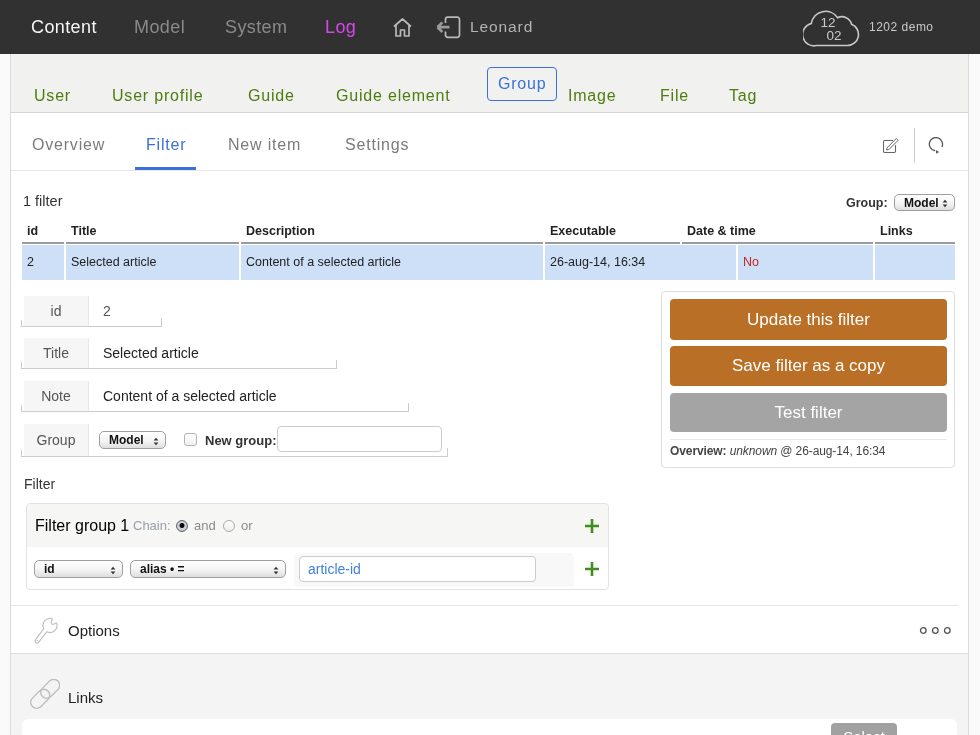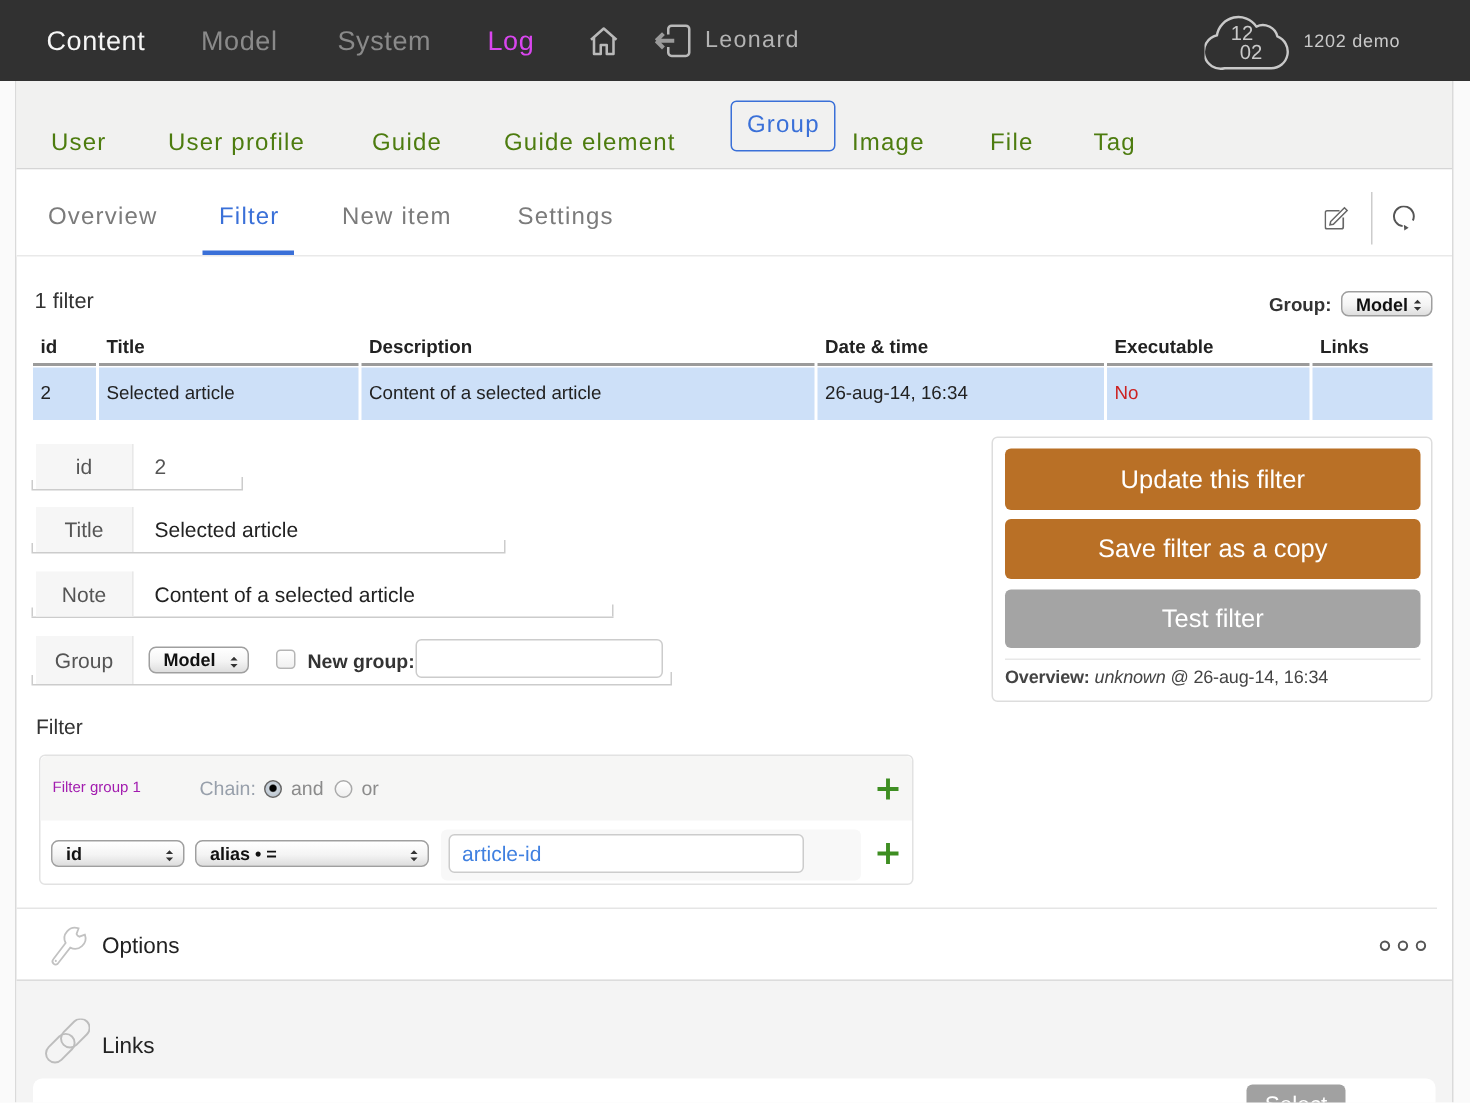--- a/index.html
+++ b/index.html
@@ -106,22 +106,22 @@
     <svg width="6" height="9" viewBox="0 0 6 9" style="top:4px;">
       <path d="M0.6 3.4 L3 0.8 L5.4 3.4 Z M0.6 5.6 L3 8.2 L5.4 5.6 Z" fill="#333"></path>
     </svg>
   </div>
 
   <div id="tbl">
     <div class="trow">
       <div class="hc w1">id</div>
         <div class="hc w2">Title</div>
         <div class="hc w3">Description</div>
-      <div class="hc w4">Date &amp; time</div>
-        <div class="hc w5">Executable</div>
+      <div class="hc w5">Executable</div>
+        <div class="hc w4">Date &amp; time</div>
         <div class="hc w6">Links</div>
     </div>
     <div class="trow">
       <div class="dc w1">2</div>
         <div class="dc w2">Selected article</div>
       <div class="dc w3">Content of a selected article</div>
       <div class="dc w4">26-aug-14, 16:34</div>
       <div class="dc w5" style="color:#c22;">No</div>
         <div class="dc w6"></div>
     </div>
@@ -161,21 +161,21 @@
     <div class="btn" style="top:101px; height:39px; line-height:39px; background:#a4a4a4;">Test filter</div>
     <div class="abs" style="left:8px; top:147px; width:277px; border-top:1px solid #e8e8e8;"></div>
     <div class="abs" style="left:8px; top:152px; font-size:12px; letter-spacing:-0.1px; color:#444;">
       <b>Overview:</b> <i>unknown</i> @ 26-aug-14, 16:34</div>
   </div>
 
   <div class="abs" style="left:13px; top:422px; font-size:14px; color:#333;">Filter</div>
   <div class="abs" style="left:15px; top:449px; width:583px; height:87px;
     border:1px solid #e2e2e2; border-radius:4px; background:#fff;">
     <div class="abs" style="left:0; top:0; width:581px; height:43px; background:#f6f6f5; border-radius:4px 4px 0 0;"></div>
-    <span class="abs" style="left:8px; top:0; line-height:43px; font-size:10px; color:#a21caf;">Filter group 1</span>
+    <span class="abs" style="left:8px; top:0; line-height:43px; font-size:16px; color:#000000;">Filter group 1</span>
     <span class="abs" style="left:106px; top:0; line-height:43px; font-size:13px; color:#98a0ab;">Chain:</span>
     <div class="abs" style="left:149px; top:16px; width:12px; height:12px; border-radius:50%;
       border:1px solid #666; background:radial-gradient(circle at 50% 45%, #000 0 2px, #ccd4dc 2.9px, #aebac6);"></div>
     <span class="abs" style="left:167px; top:0; line-height:43px; font-size:13px; color:#8b8b8b;">and</span>
     <div class="abs" style="left:196px; top:16px; width:12px; height:12px; border-radius:50%;
       border:1px solid #aaa; background:linear-gradient(#fff,#eee);"></div>
     <span class="abs" style="left:214px; top:0; line-height:43px; font-size:13px; color:#8b8b8b;">or</span>
     <svg class="abs" style="left:557px; top:14px;" width="16" height="16" viewBox="0 0 16 16">
       <path d="M8 1 V15 M1 8 H15" stroke="#3e8e22" stroke-width="2.6"></path>
     </svg>

